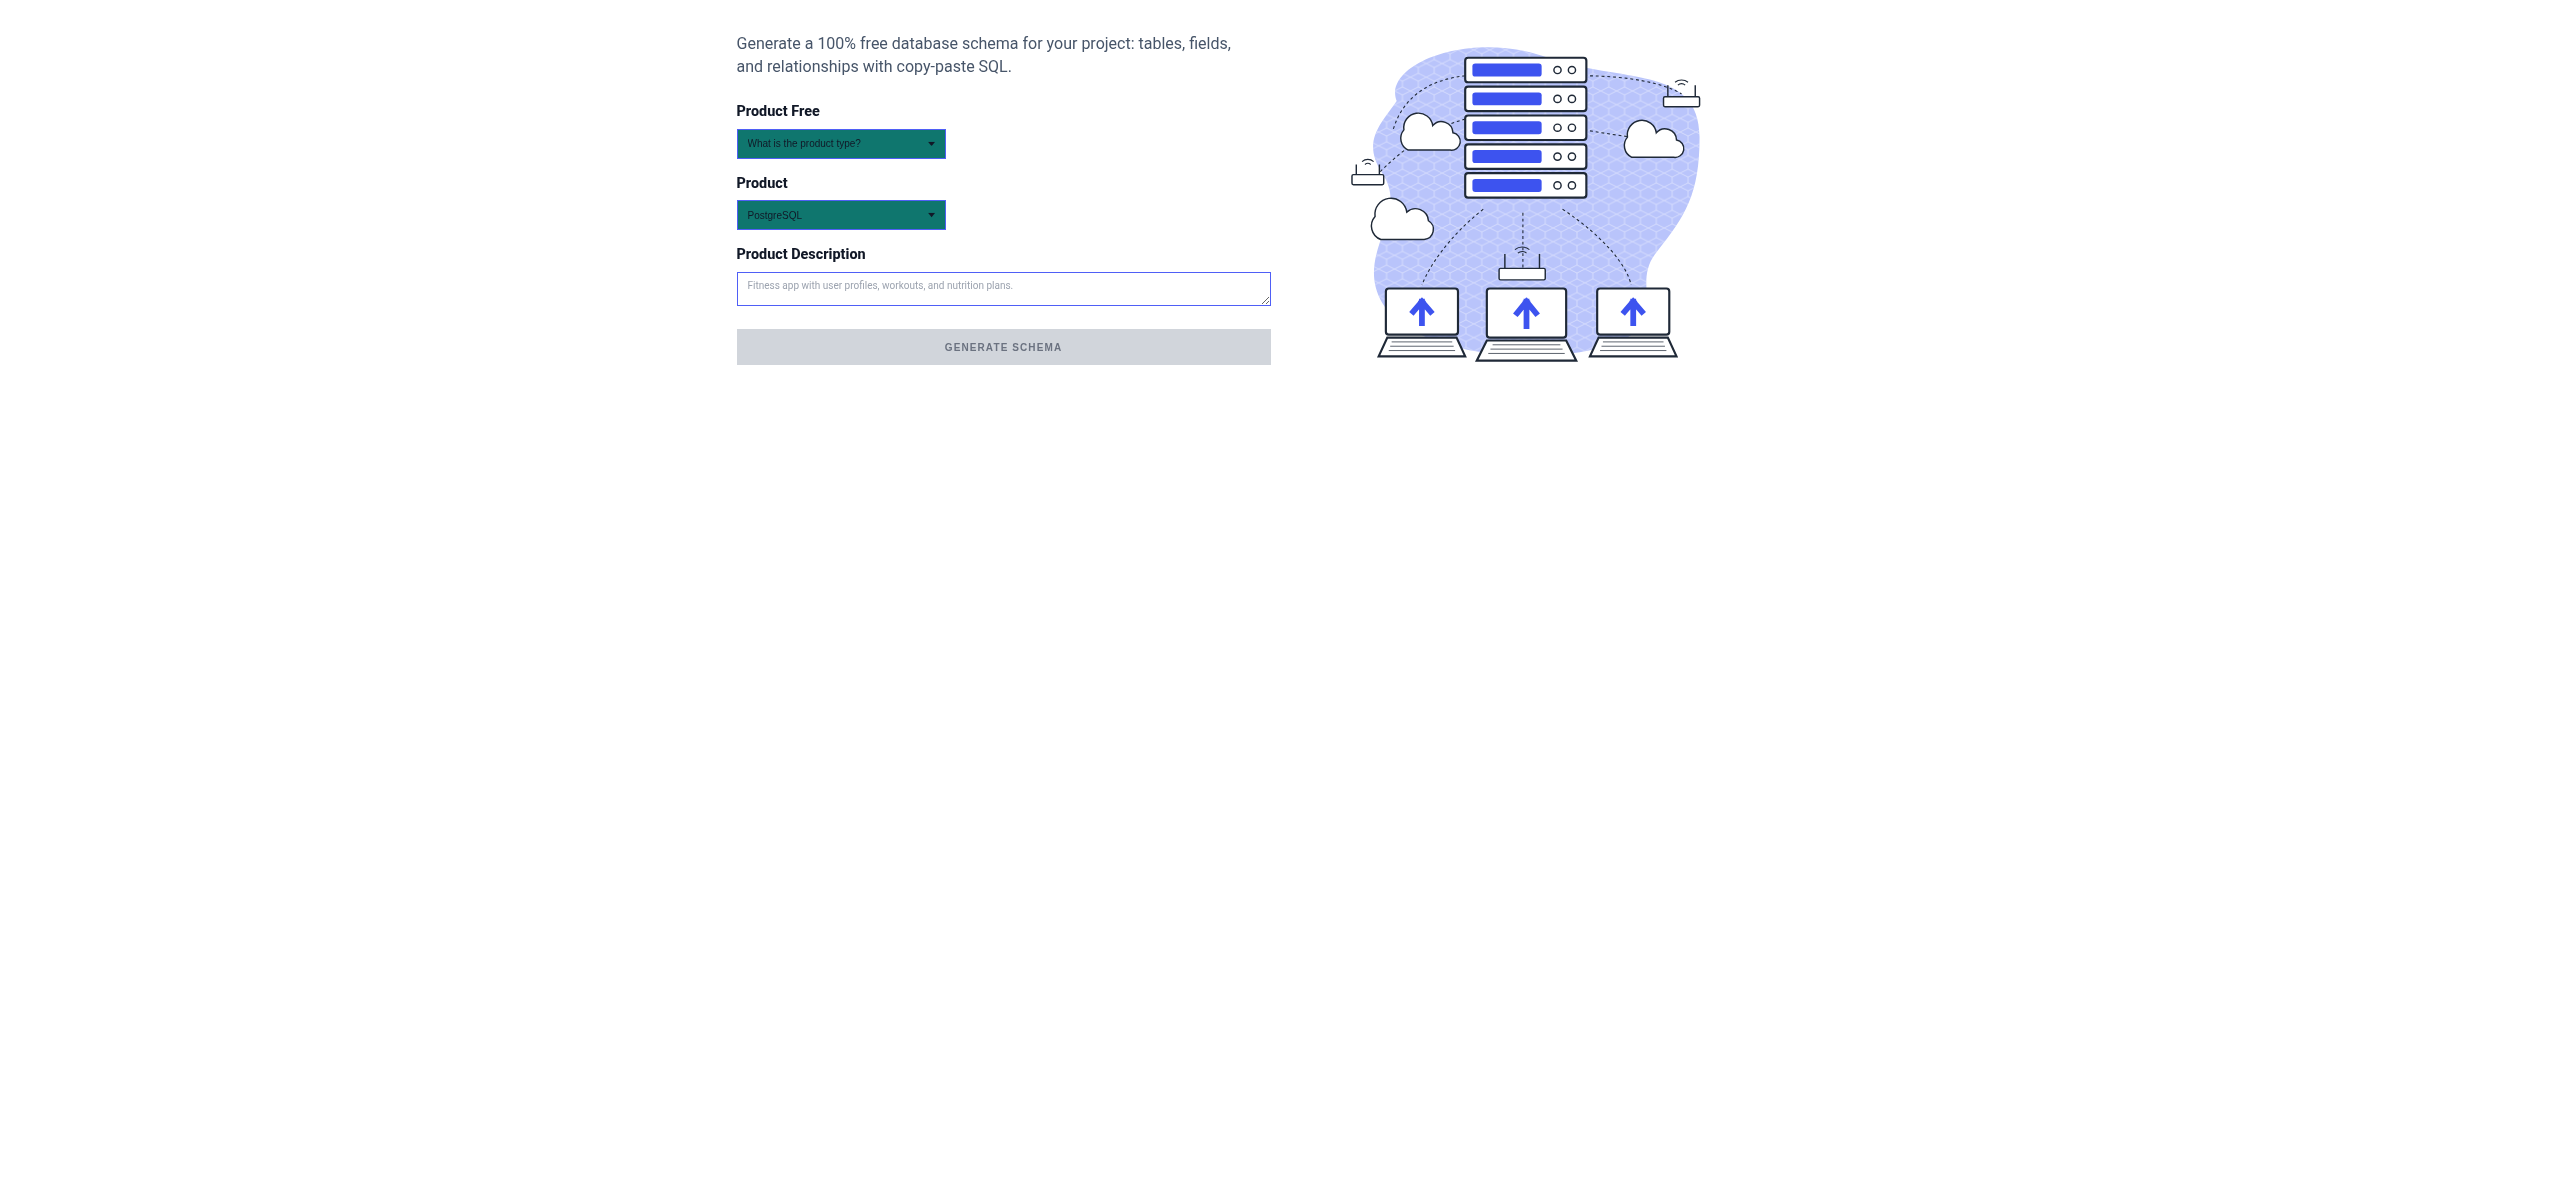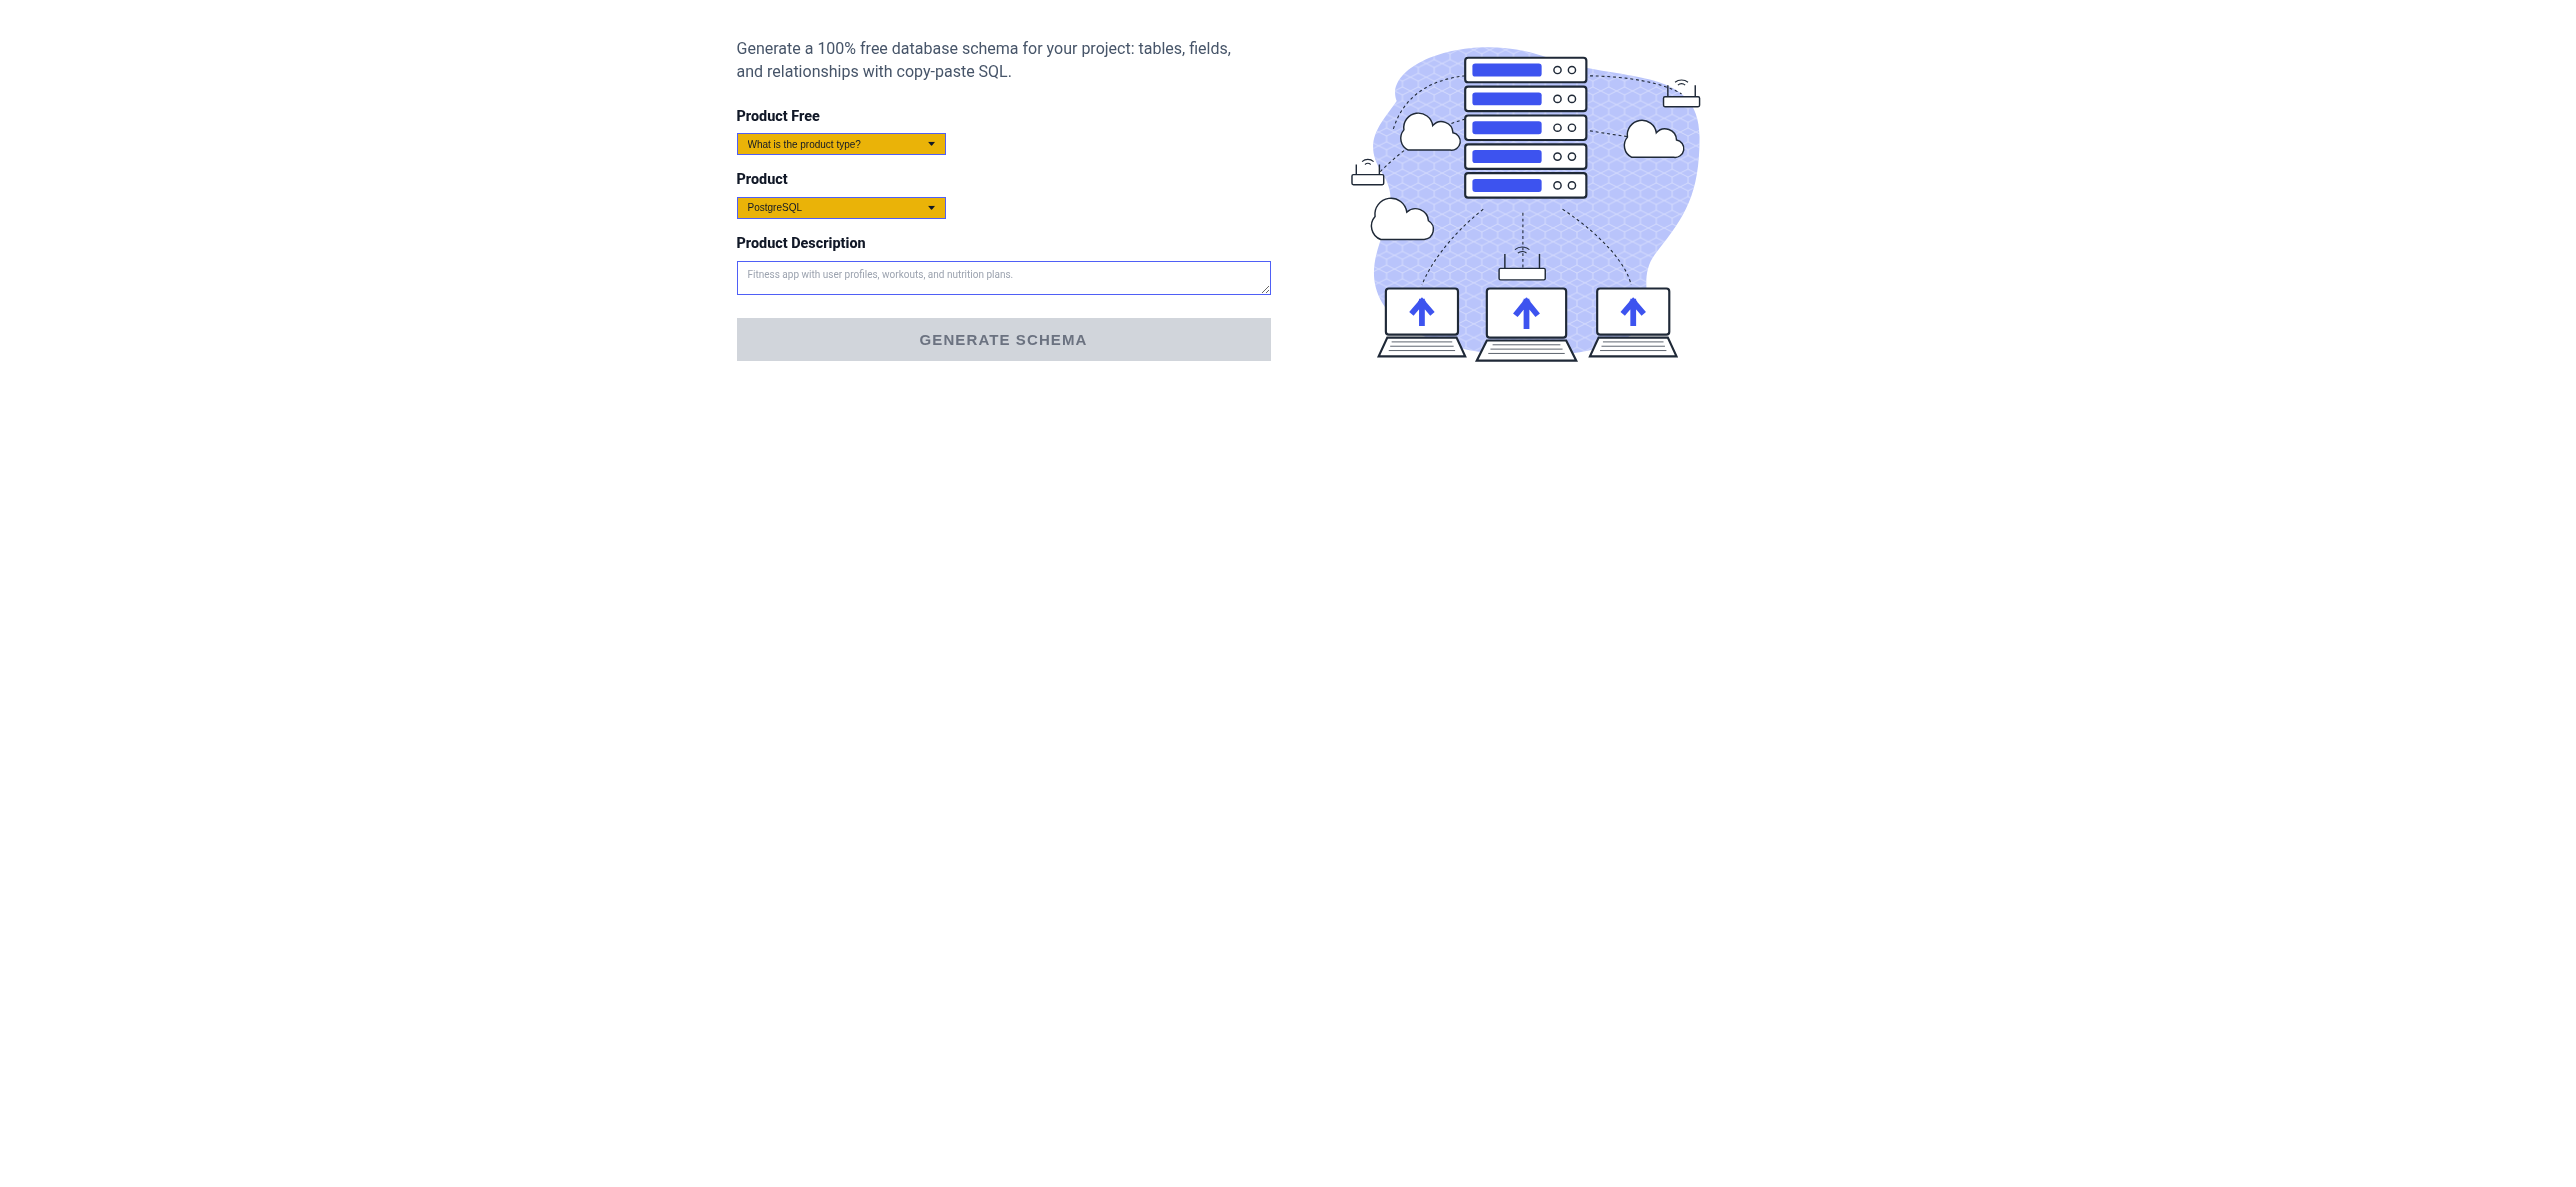--- a/index.html
+++ b/index.html
@@ -56,23 +56,23 @@
     margin-bottom: 8.7px;
     margin-top: 5.8px;
   }
   .select-wrap {
     position: relative;
     width: 209px;
     margin-bottom: 16px;
   }
   .select {
     width: 100%;
-    height: 22px;
+    height: 30px;
     border: 0.7px solid #4f5ff6;
-    background: #eab308;
+    background: #0f766e;
     color: #111827;
     font-size: 10px;
     padding: 0 26px 0 10px;
     appearance: none;
     -webkit-appearance: none;
     outline: none;
   }
   .select.placeholder { color: #111827; }
   .caret {
     position: absolute;
@@ -95,24 +95,24 @@
     font-size: 10px;
     font-family: inherit;
     color: #111827;
     resize: both;
     outline: none;
   }
   .textarea::placeholder { color: #9ca3af; }
   .generate-btn {
     width: 100%;
     max-width: 534px;
-    height: 43px;
+    height: 36px;
     background: #d1d5db;
     color: #6b7280;
-    font-size: 15px;
+    font-size: 10px;
     font-weight: 700;
     letter-spacing: 1.1px;
     text-transform: uppercase;
     border: none;
     cursor: not-allowed;
   }
   
   .illus {
     width: 375px;
     height: 332px;

